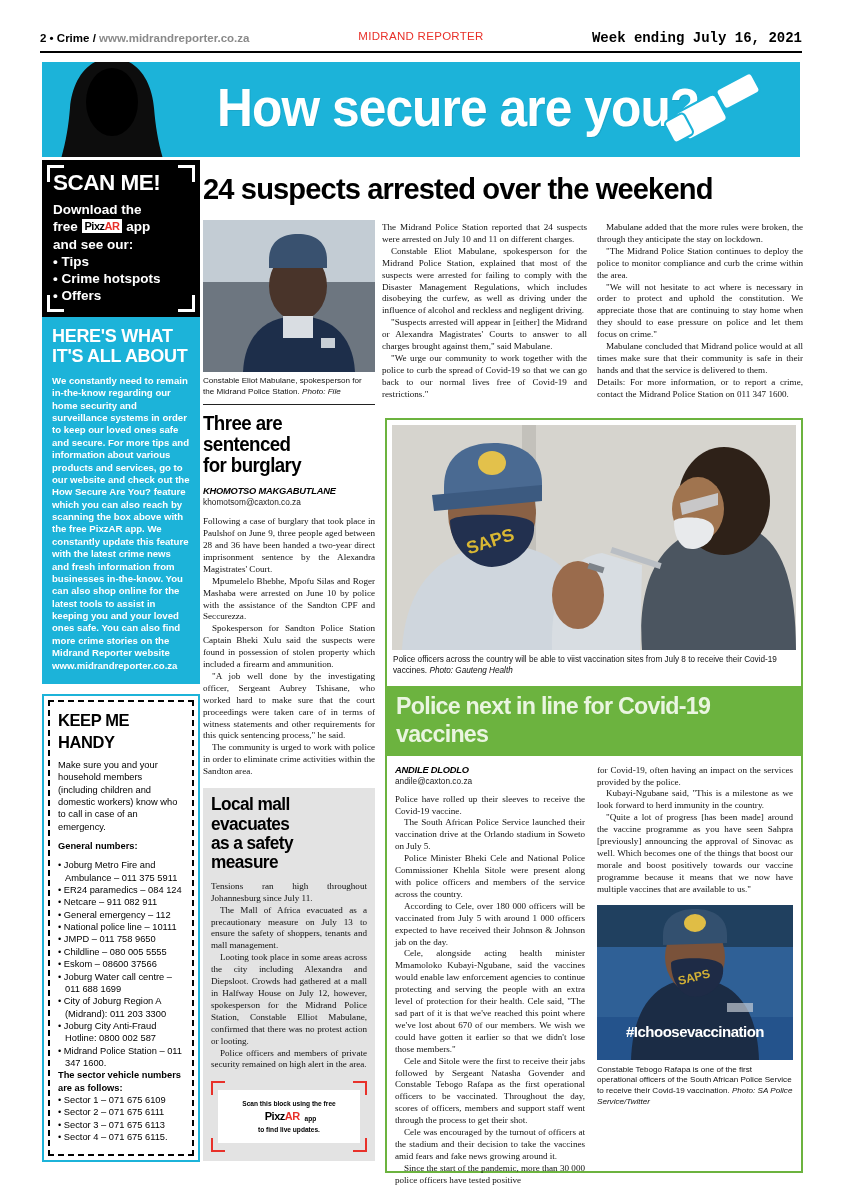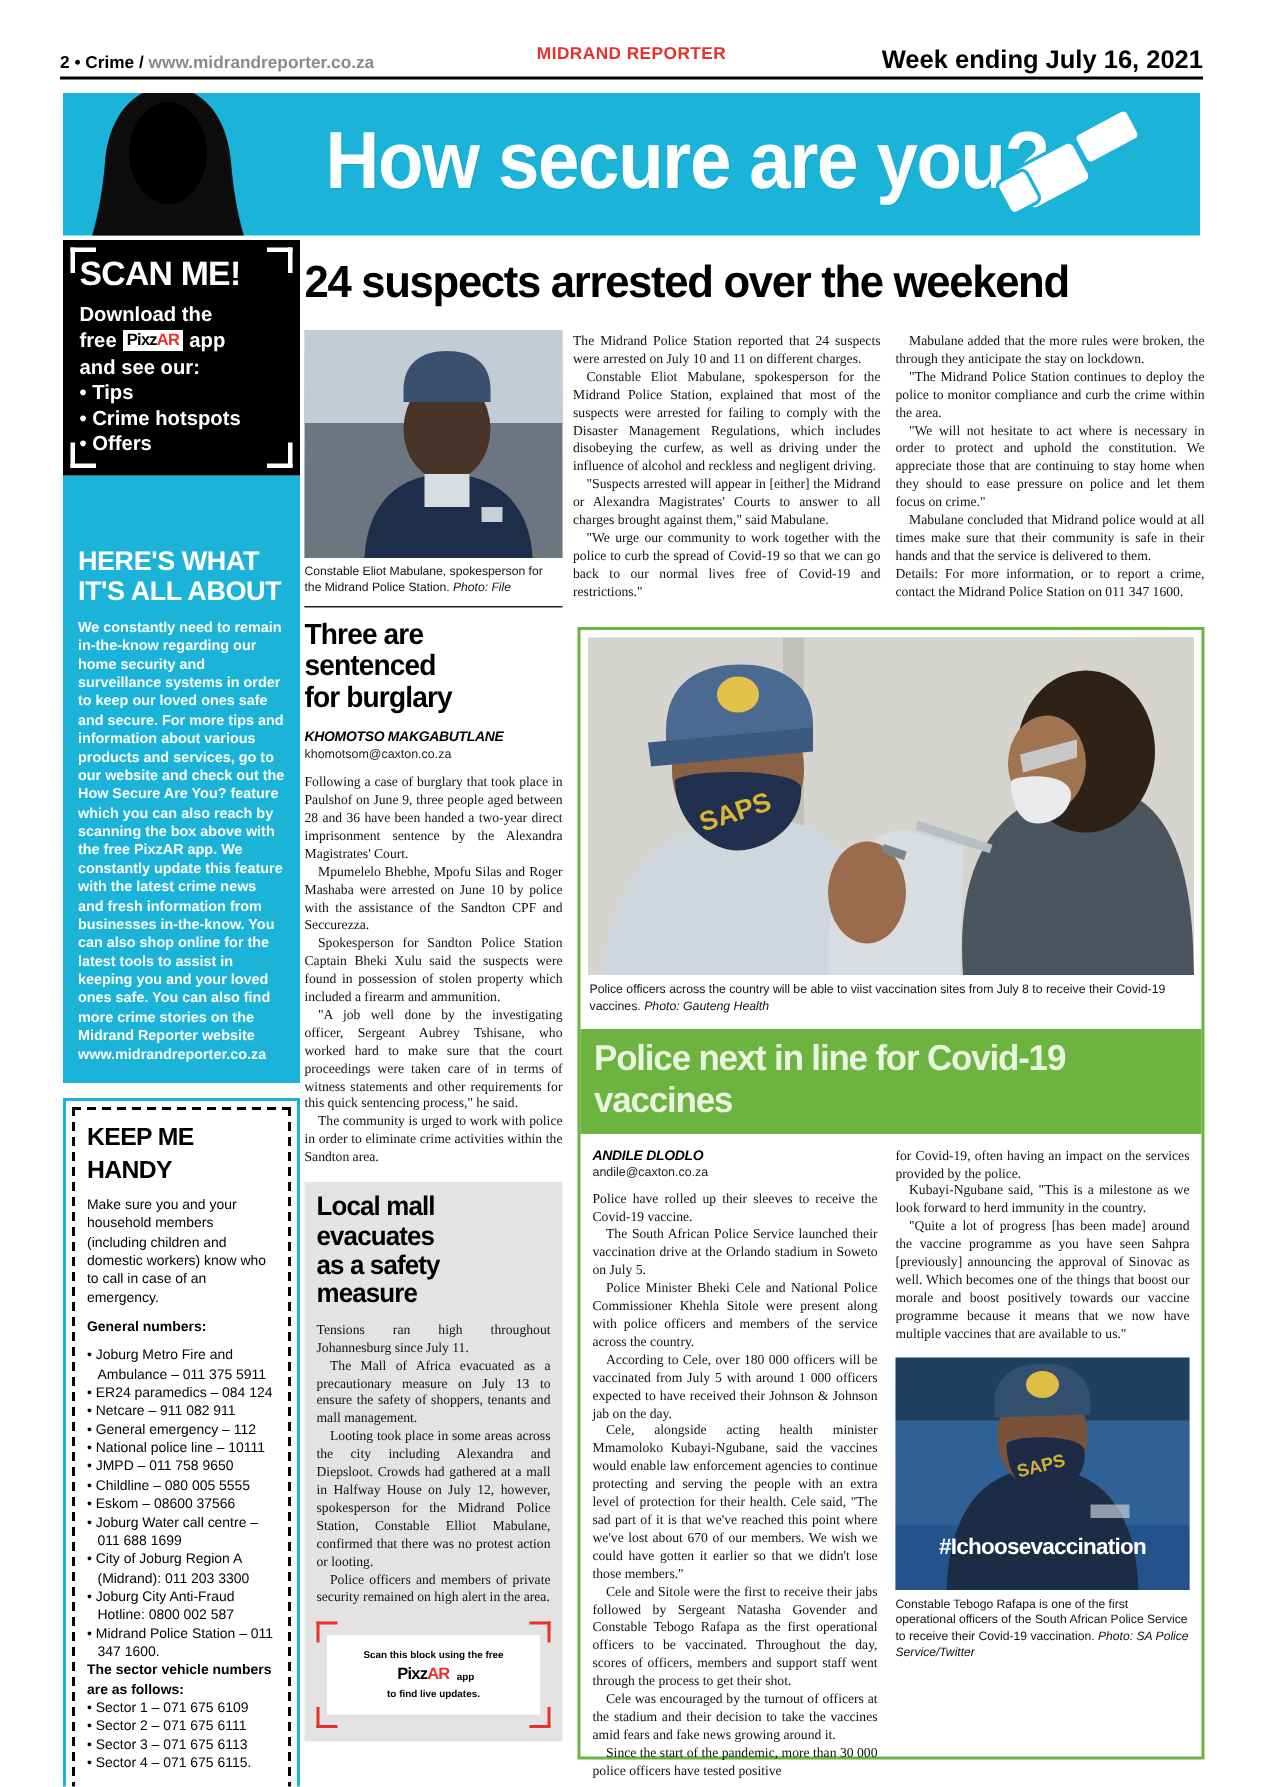--- a/index.html
+++ b/index.html
@@ -16,24 +16,24 @@
   .topbar {
     position: absolute; left: 40px; top: 30px; width: 762px; height: 22px;
     display: flex; align-items: baseline; justify-content: space-between;
   }
   .topbar-left { font-family: "Liberation Sans", sans-serif; font-size: 11.5px; }
   .topbar-left .folio { font-weight: bold; color: #000; }
   .topbar-left .sep { font-weight: bold; color: #000; }
   .topbar-left .url { color: #8a8a8a; font-weight: bold; }
   .topbar-center {
     font-family: "Liberation Sans", sans-serif; font-size: 11.5px;
-    font-weight: bold; color: #e8312a; letter-spacing: .3px;
+    font-weight: normal; color: #e8312a; letter-spacing: .3px;
     position: absolute; left: 50%; transform: translateX(-50%);
   }
-  .topbar-right { font-family: Liberation Sans, sans-serif; font-size: 17px; font-weight: bold; color: #000; }
+  .topbar-right { font-family: Liberation Mono, monospace; font-size: 14px; font-weight: bold; color: #000; }
   .rule-top { position: absolute; left: 40px; top: 51px; width: 762px; height: 1.5px; background: #000; }
 
   
   .banner {
     position: absolute; left: 42px; top: 62px; width: 758px; height: 95px;
     background: #1cb3d9; overflow: hidden;
   }
   .banner-title {
     position: absolute; left: 175px; top: 14px;
     font-family: "Liberation Sans", sans-serif;
@@ -65,21 +65,21 @@
   .pixzar {
     display: inline-block; background: #fff; color: #000; font-size: 11px;
     font-weight: bold; padding: 0 3px; letter-spacing: -.5px; vertical-align: 1px;
   }
   .pixzar .red { color: #e8312a; }
 
   .heres {
     background: #1cb3d9; color: #fff; padding: 9px 10px 12px 10px;
     font-family: "Liberation Sans", sans-serif;
   }
-  .heres h3 { font-size: 18px; font-weight: bold; line-height: 1.12; letter-spacing: -.3px; margin-top: 38px; }
+  .heres h3 { font-size: 18px; font-weight: bold; line-height: 1.12; letter-spacing: -.3px; }
   .heres .body { font-size: 9.6px; font-weight: bold; line-height: 1.29; margin-top: 9px; }
 
   .handy {
     border: 2px solid #1cb3d9; margin-top: 10px; background: #fff;
     padding: 0; position: relative;
   }
   .handy-inner {
     margin: 4px; border: 2px dashed #000; padding: 8px 8px 10px 8px;
     font-family: "Liberation Sans", sans-serif; font-size: 9.3px; line-height: 1.33; color: #000;
   }

